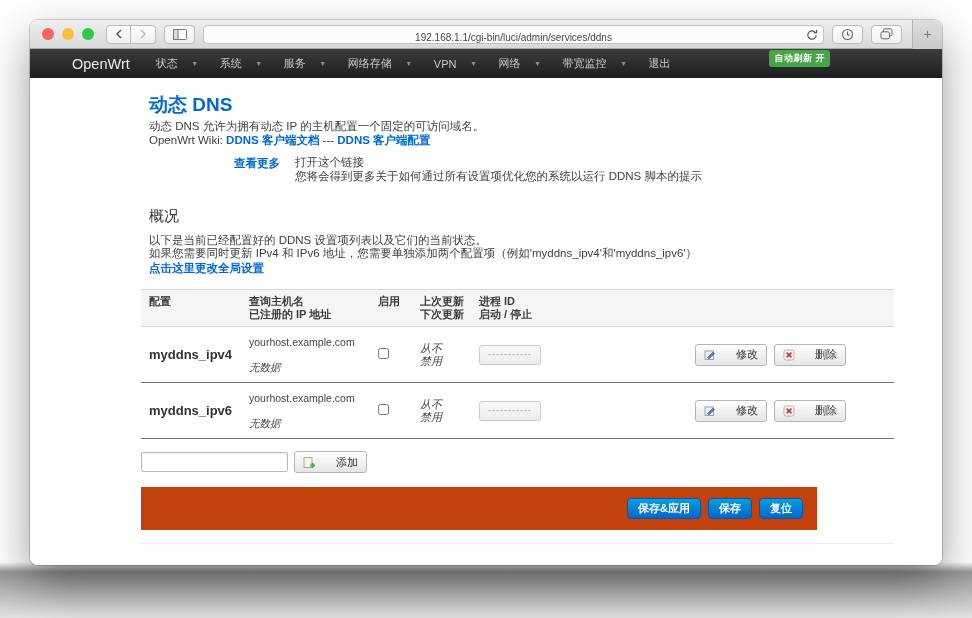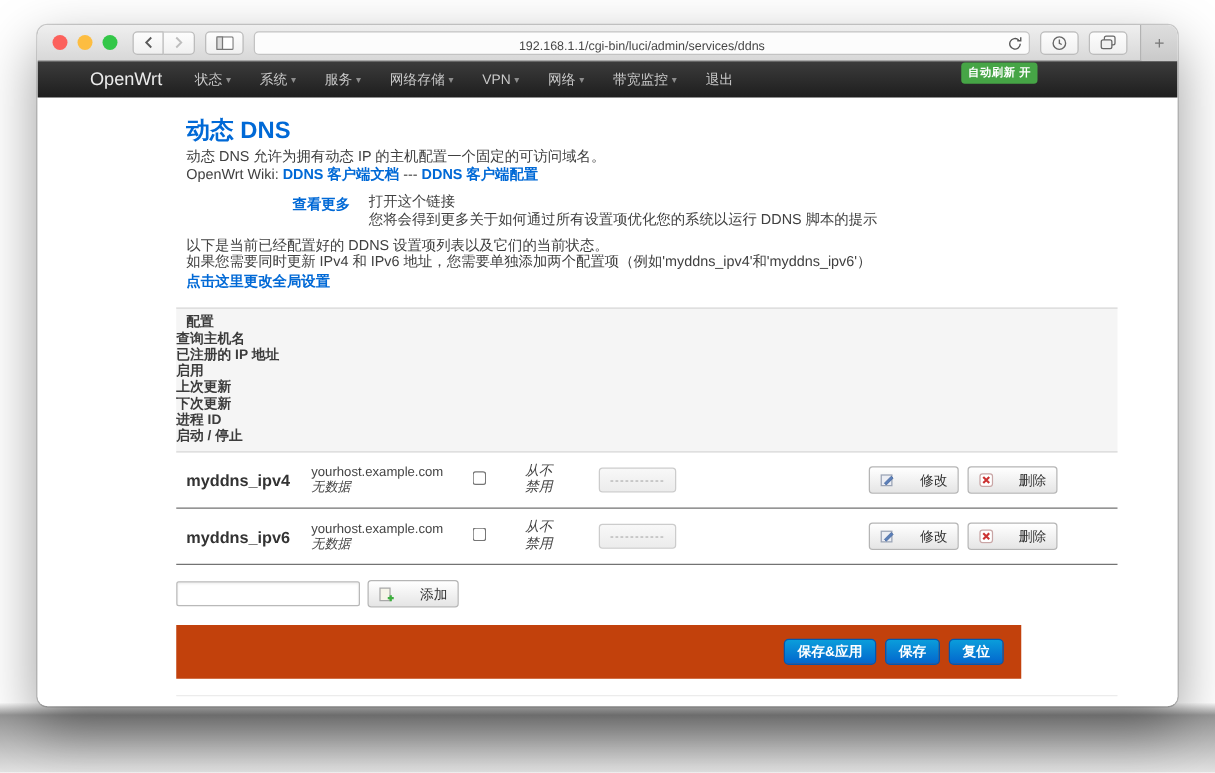--- a/index.html
+++ b/index.html
@@ -46,21 +46,21 @@
     background:linear-gradient(#dedede,#c9c9c9); border-left:1px solid #b3b3b3;
     display:flex; align-items:center; justify-content:center;
     color:#787878; font-size:14px;
   }
   
   .navbar {
     height:29px; background:linear-gradient(#3c3c3c,#1e1e1e);
     display:flex; align-items:center; padding-left:42px; position:relative;
   }
   .brand { color:#ececec; font-size:14.5px; margin-right:26px; }
-  .menu-item { color:#c9c9c9; font-size:11px; margin-right:23px; display:flex; align-items:center; gap:3px; cursor:default; }
+  .menu-item { color:#c9c9c9; font-size:11px; margin-right:23px; display:flex; align-items:center; gap:15px; cursor:default; }
   .caret { color:#8d8d8d; font-size:8px; line-height:8px; }
   .refresh-badge {
     position:absolute; right:112px; top:1px;
     background:#46a546; color:#fff; font-size:9px; font-weight:bold;
     padding:2px 5px; border-radius:3px; letter-spacing:0.5px;
   }
   
   .page { background:#fff; height:487px; }
   .container { width:753px; margin-left:111px; padding-top:16px; font-size:11.5px; color:#404040; }
   .page-title { color:#0069d6; font-size:19px; line-height:21px; font-weight:bold; margin:0 0 5px 8px; }
@@ -69,32 +69,32 @@
   .section-h { font-size:15px; font-weight:normal; color:#333; margin:24px 0 0 8px; }
   .hint-row { display:flex; margin-top:9px; }
   .hint-label { width:139px; text-align:right; flex:none;font-family:Liberation Mono, monospace; }
   .hint-text { margin-left:15px; line-height:13.5px; }
   .ov-desc { margin:8px 0 0 8px; line-height:13px; }
   .global-link { display:inline-block; margin:1px 0 0 8px; }
   
   .tbl { margin-top:13px; width:753px; font-size:11px; }
   .thead {
     display:flex; background:#f5f5f5; border-top:1px solid #d8d8d8; border-bottom:1px solid #d8d8d8;
-    font-weight:bold; padding:5px 0; line-height:13px; color:#3c3c3c;flex-direction:column;
+    font-weight:bold; padding:5px 0; line-height:13px; color:#3c3c3c;
   }
   .trow { display:flex; align-items:center; border-bottom:1px solid #737373; padding:9px 0; }
   .c1 { width:108px; padding-left:8px; flex:none; }
   .c2 { width:129px; flex:none; }
   .c3 { width:42px;  flex:none; }
   .c4 { width:59px;  flex:none; }
   .c5 { width:216px; flex:none; }
   .c6 { flex:1; display:flex; gap:7px; }
   .cfg-name { font-size:13px; font-weight:bold; color:#333; }
   .hostname { font-size:10.5px; color:#444; line-height:12.5px; }
-  .em { font-style:italic; }
+  .em { font-style:italic;margin-top:12px; }
   .upd { font-size:11px; line-height:13px; font-style:italic; color:#444; }
   input[type=checkbox] { width:11px; height:11px; margin:0; }
   .pid-btn {
     width:62px; height:20px; border:1px solid #ccc; border-radius:3px;
     background:linear-gradient(#f8f8f8,#ececec); color:#999;
     font-size:9px; letter-spacing:1px; line-height:1;
   }
   .btn {
     border:1px solid #b5b5b5; border-radius:3px; background:linear-gradient(#ffffff,#e5e5e5);
     font-size:11px; color:#333; height:22px; padding:0 8px;
@@ -223,20 +223,21 @@
       <div class="hint-row">
         <div class="hint-label">
           <a class="lnk">查看更多</a>
         </div>
         <div class="hint-text">
           <div>打开这个链接</div>
           <div>您将会得到更多关于如何通过所有设置项优化您的系统以运行 DDNS 脚本的提示</div>
         </div>
       </div>
 
+      <h2 class="section-h">概况</h2>
       <div class="ov-desc">
         <div>以下是当前已经配置好的 DDNS 设置项列表以及它们的当前状态。</div>
         <div>如果您需要同时更新 IPv4 和 IPv6 地址，您需要单独添加两个配置项（例如'myddns_ipv4'和'myddns_ipv6'）</div>
       </div>
       <a class="lnk global-link">点击这里更改全局设置</a>
 
       
       <div class="tbl">
         <div class="thead">
           <div class="c1">配置</div>

